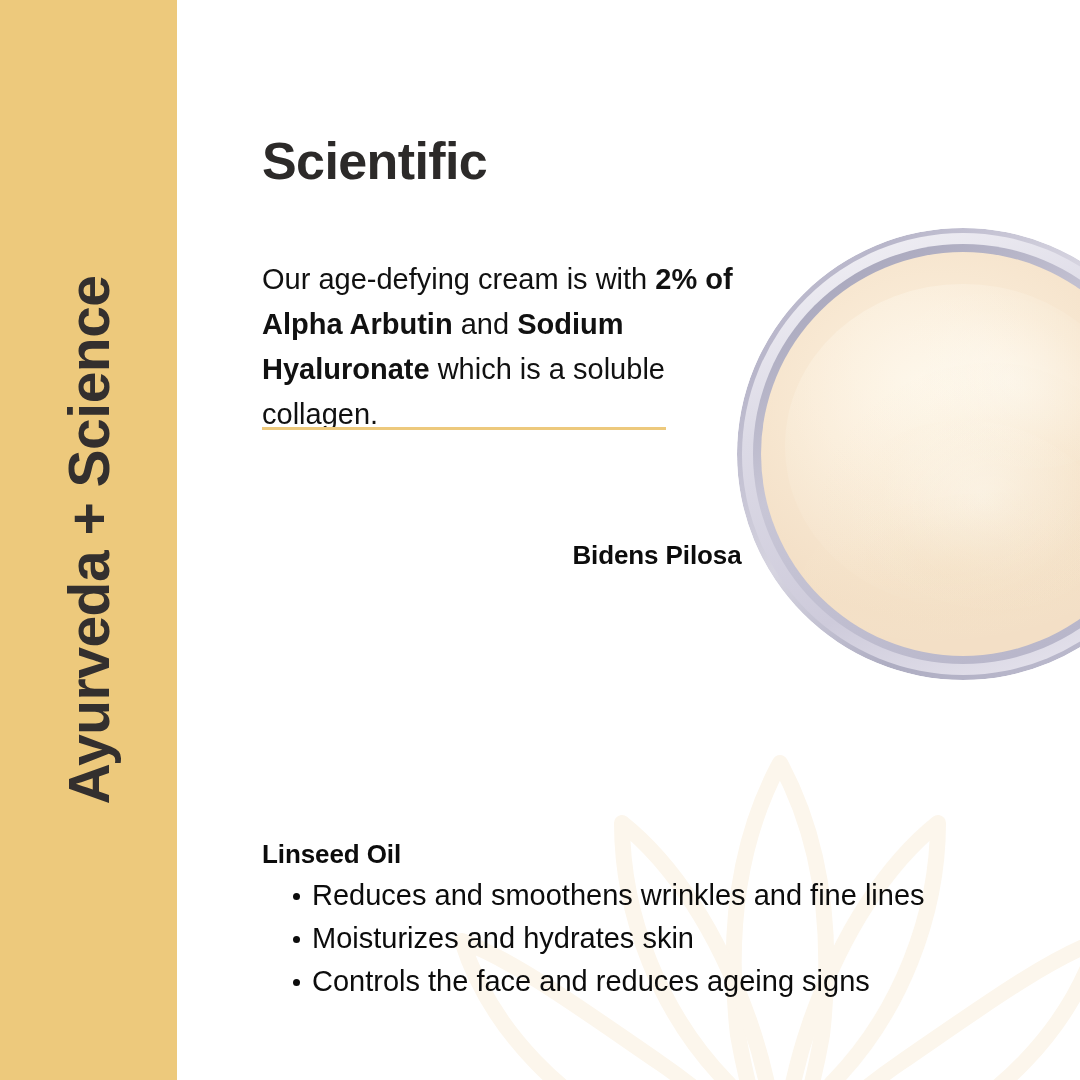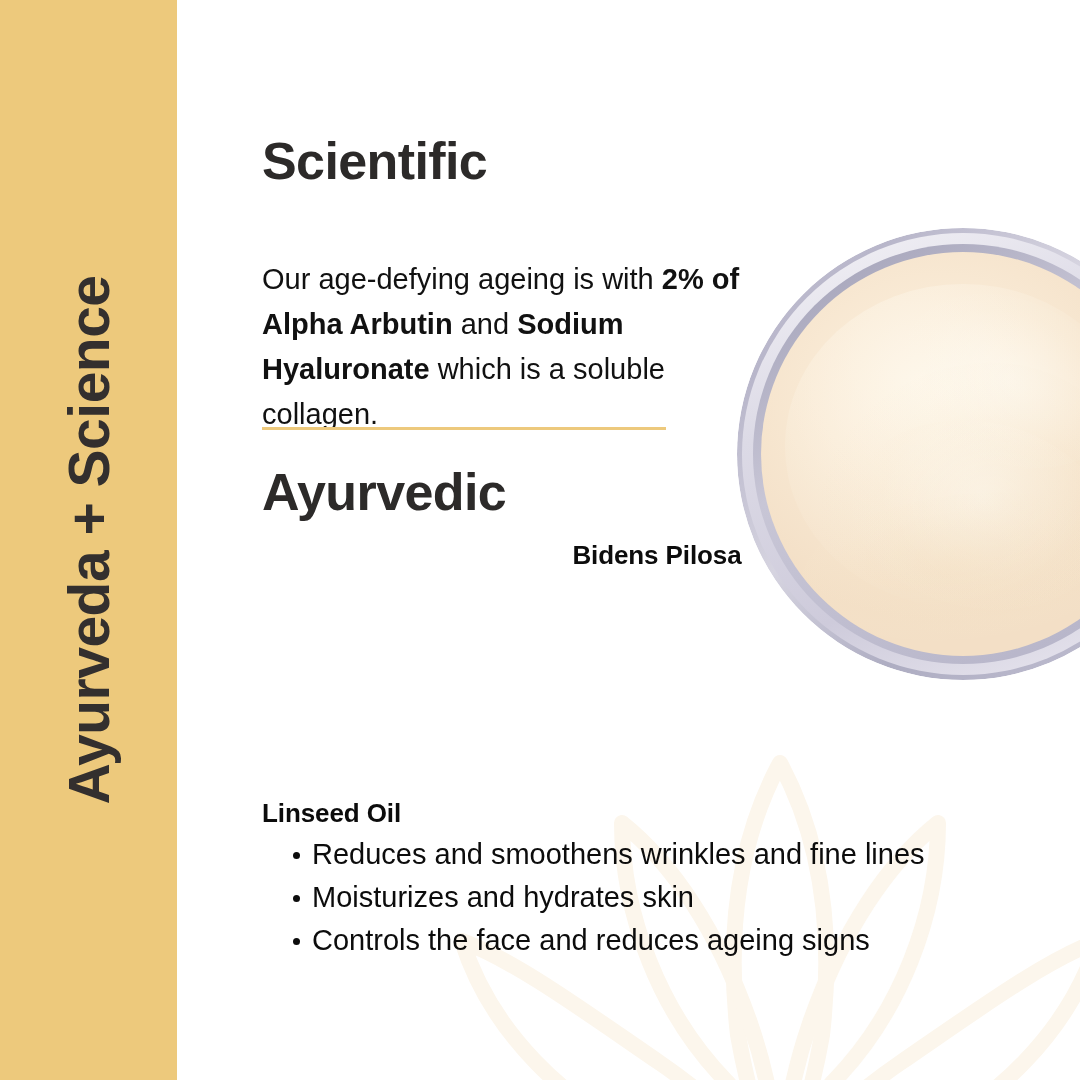--- a/index.html
+++ b/index.html
@@ -158,21 +158,21 @@
     position: absolute;
     top: 427px;
     left: 0;
     width: 404px;
     height: 3px;
     background: #EDC97C;
   }
 
   .ingredient-block { position: absolute; left: 0; width: 790px; }
   #block-bidens  { top: 540px; text-align: center; }
-  #block-linseed { top: 798px; }
+  #block-linseed { top: 839px; }
 
   .ingredient-name {
     font-size: 26px;
     font-weight: 700;
     color: #0C0C0C;
     margin: 0 0 4px 0;
     letter-spacing: -0.1px;
     font-family: "Liberation Sans", sans-serif;
   }
 
@@ -231,25 +231,24 @@
   </div>
 
   <div class="sidebar">
     <div class="sidebar-label">Ayurveda + Science</div>
   </div>
 
   <div class="content">
 
     <h1 class="section-title" id="title-scientific">Scientific</h1>
 
-    <p class="intro-paragraph"><span>Our age-defying ageing is with </span><b>2% of Alpha Arbutin</b><span> and </span><b>Sodium Hyaluronate</b><span> which is a soluble collagen.</span></p>
+    <p class="intro-paragraph"><span>Our age-defying cream is with </span><b>2% of Alpha Arbutin</b><span> and </span><b>Sodium Hyaluronate</b><span> which is a soluble collagen.</span></p>
 
     <div class="divider"></div>
 
-    <h1 class="section-title" id="title-ayurvedic">Ayurvedic</h1>
 
     <div class="ingredient-block" id="block-bidens">
       <div class="ingredient-name">Bidens Pilosa</div>
     </div>
 
     <div class="ingredient-block" id="block-linseed">
       <div class="ingredient-name">Linseed Oil</div>
       <ul class="benefit-list">
         <li class="benefit-item">Reduces and smoothens wrinkles and fine lines</li>
         <li class="benefit-item">Moisturizes and hydrates skin</li>

